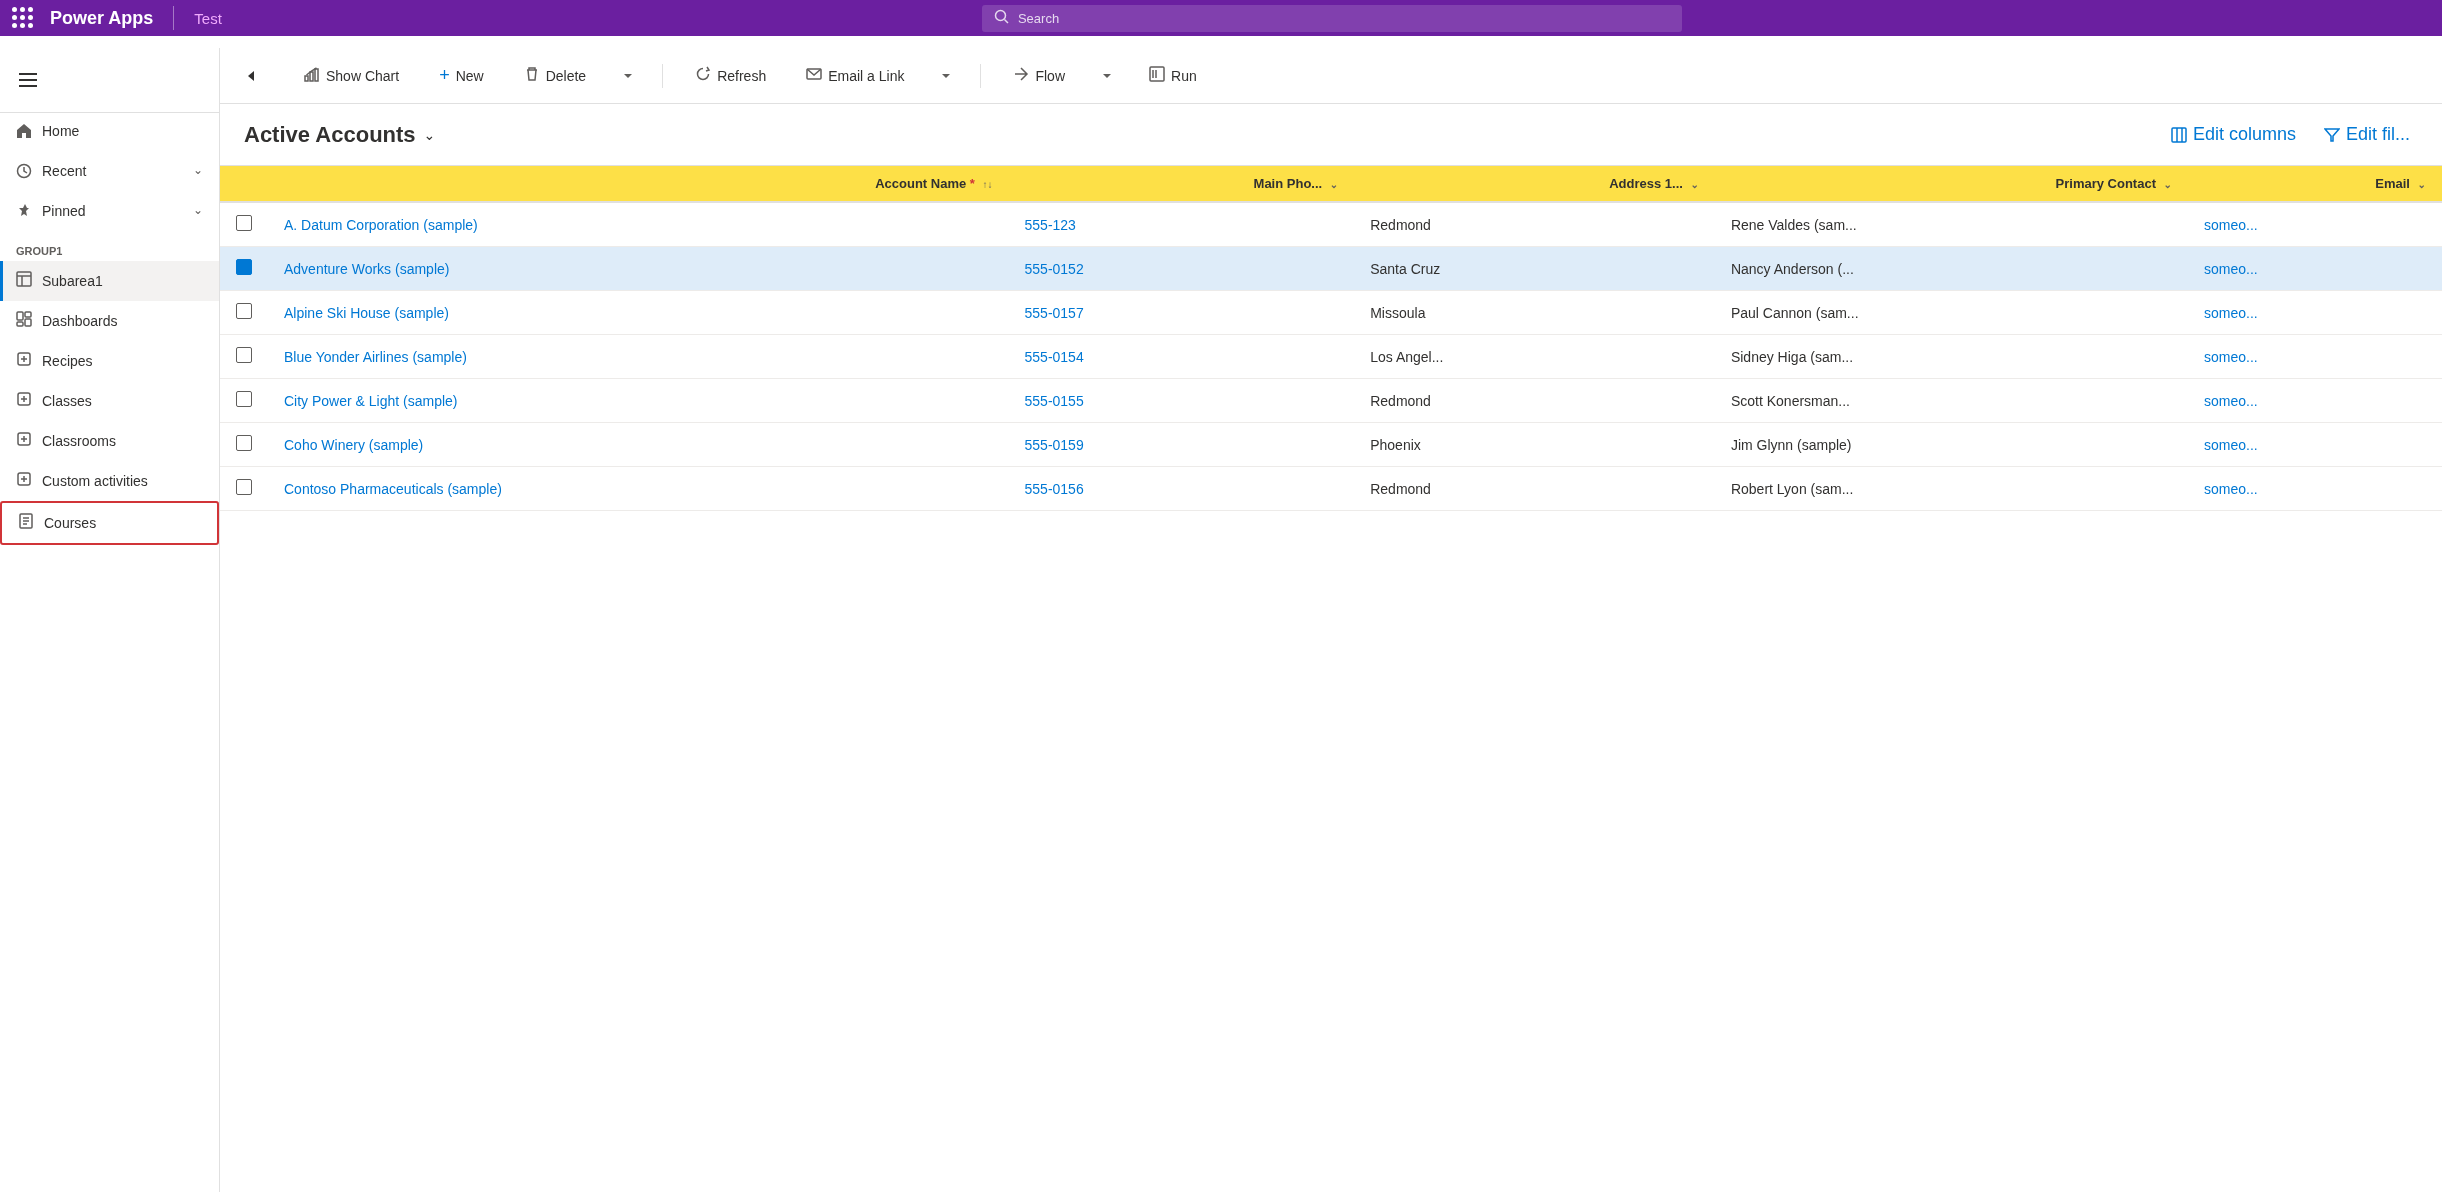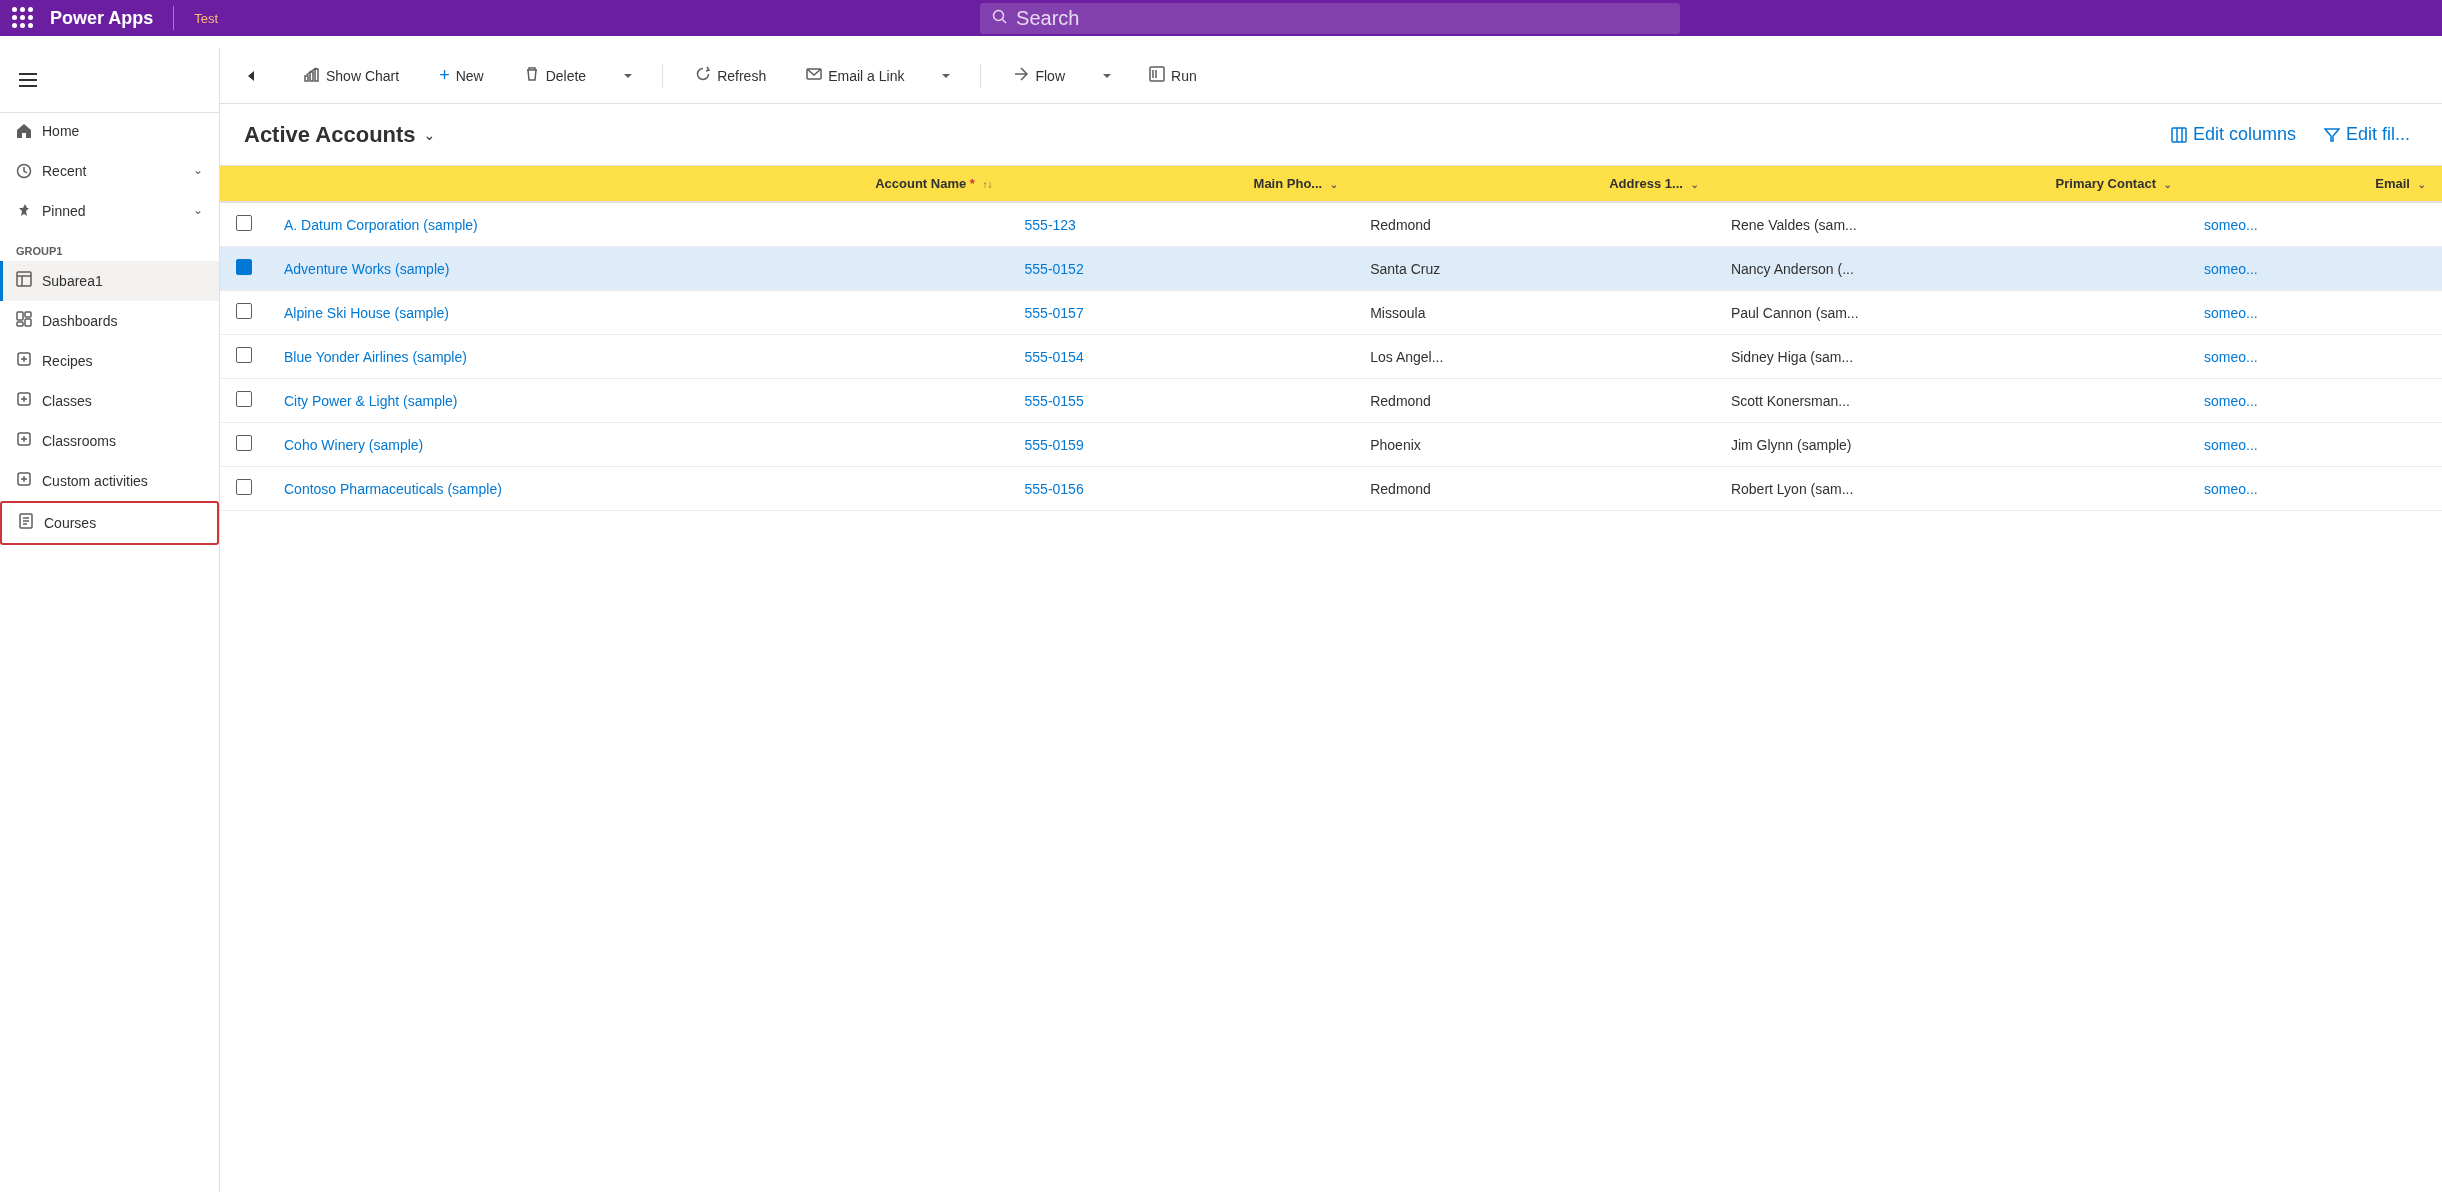--- a/index.html
+++ b/index.html
@@ -38,40 +38,40 @@
       font-size: 18px;
       font-weight: 600;
     }
     .divider-v {
       width: 1px;
       height: 24px;
       background: rgba(255,255,255,0.4);
       margin: 0 8px;
     }
     .env-name {
-      color: #fdba74;
-      font-size: 13px;
+      color: #f0abfc;
+      font-size: 15px;
     }
     .search-box {
       flex: 1;
       max-width: 700px;
       margin: 0 auto;
       display: flex;
       align-items: center;
       background: rgba(255,255,255,0.15);
       border-radius: 3px;
       padding: 4px 12px;
       gap: 8px;
     }
     .search-box input {
       background: transparent;
       border: none;
       outline: none;
       color: #fff;
-      font-size: 20px;
+      font-size: 13px;
       width: 100%;
     }
     .search-box input::placeholder { color: rgba(255,255,255,0.8); }
     .search-icon-svg { color: rgba(255,255,255,0.8); }
 
     
     .layout {
       display: flex;
       margin-top: 48px;
       height: calc(100vh - 48px);

